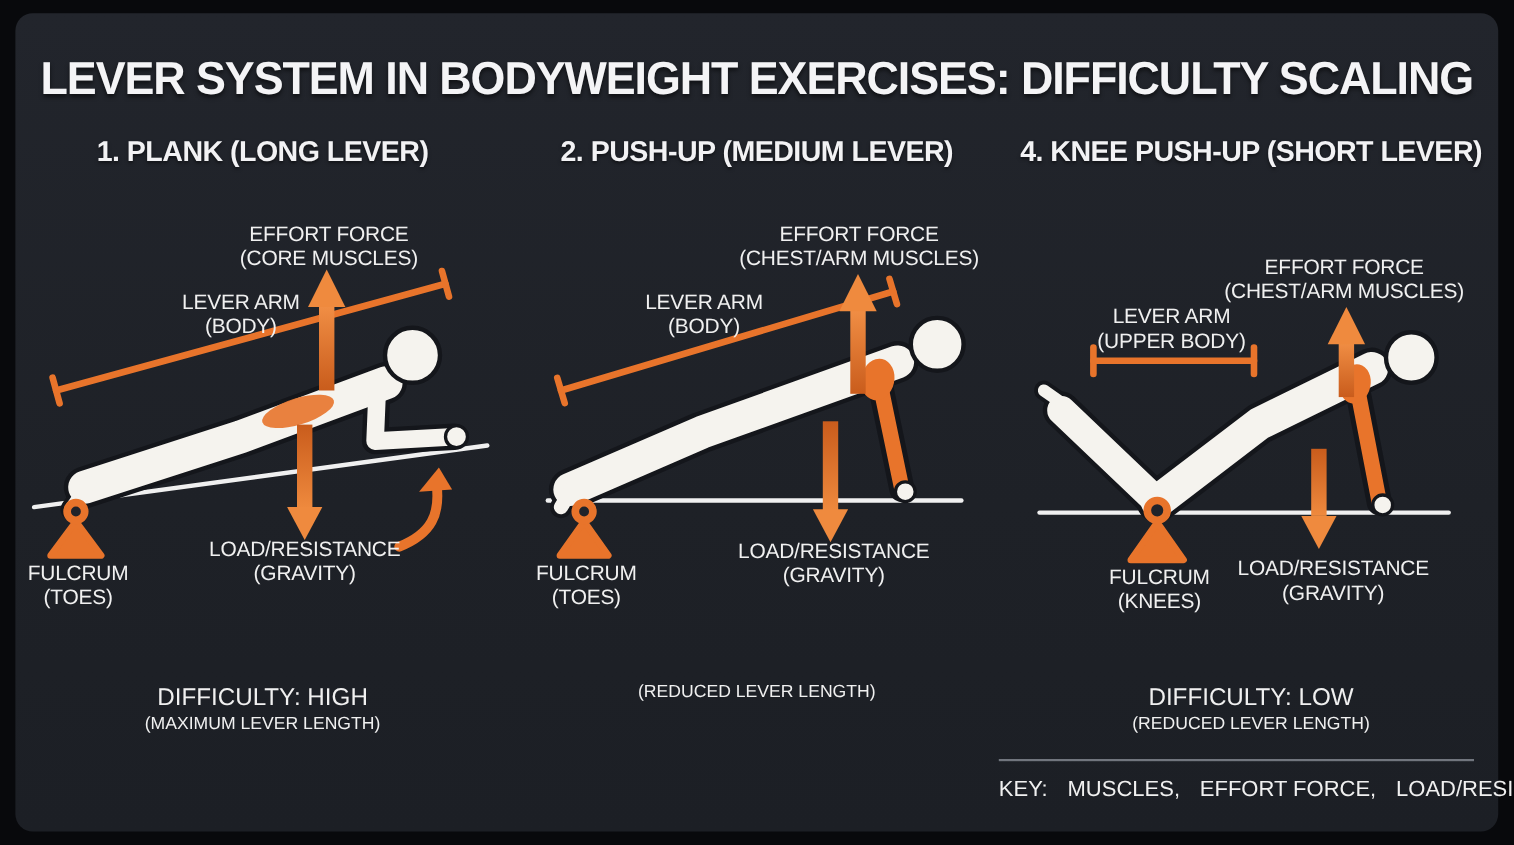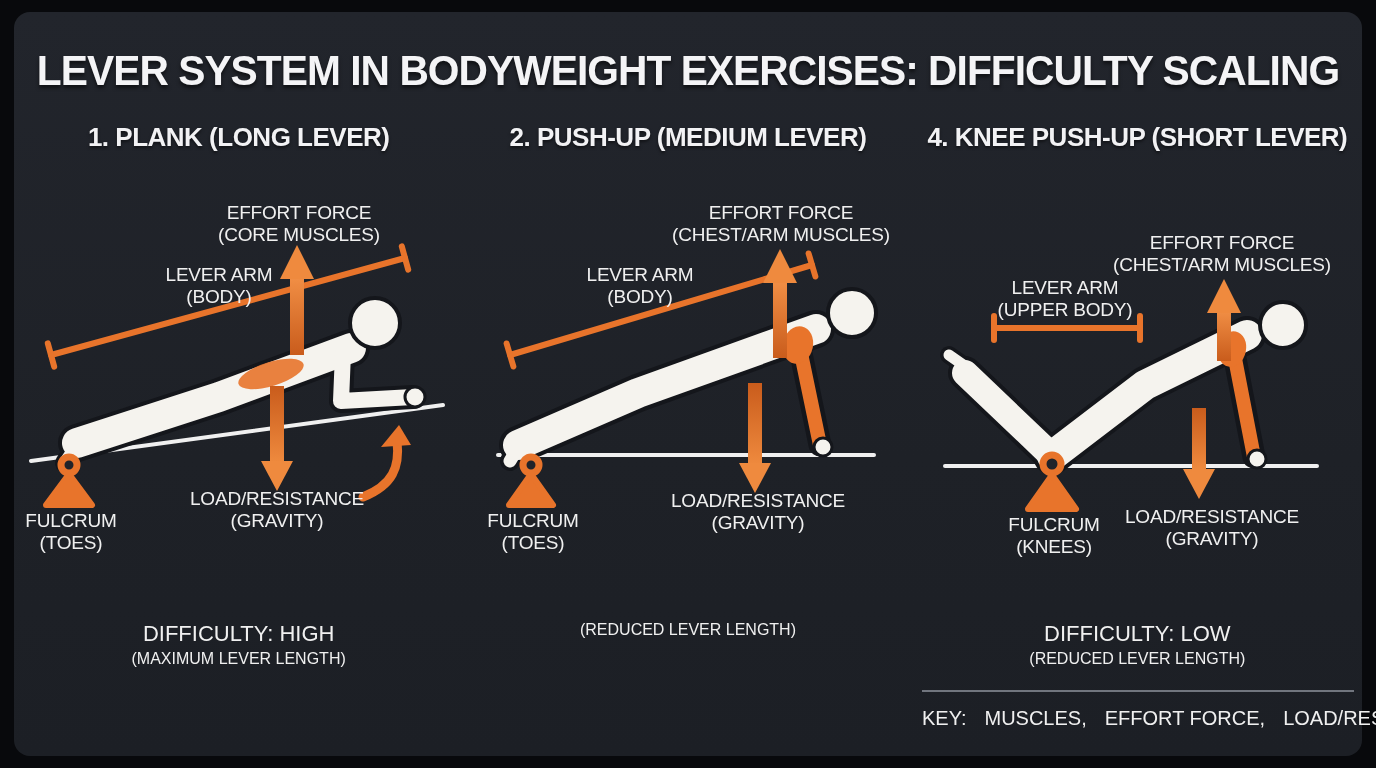--- a/index.html
+++ b/index.html
@@ -14,21 +14,21 @@
   .panels { display:grid; grid-template-columns:1fr 1fr 1fr; }
   .panel h2 { text-align:center; margin:24px 0 0; font-size:26px; font-weight:700;
               letter-spacing:-.5px; color:#f2f2f4; text-shadow:0 2px 3px rgba(0,0,0,.5); }
   .panel svg.diagram { display:block; width:440px; height:420px; margin:40px auto 0; }
   svg text { font-family:"Liberation Sans", sans-serif; font-size:19px; fill:#f0f0f0;
              letter-spacing:-.2px; }
   .difficulty { text-align:center; margin-top:8px; color:#f0f0f0; }
   .diff-line1 { font-size:22px; }
   .diff-line1 .diff-label { font-weight:400; }
   .diff-line2 { font-size:16px; margin-top:3px; }
-  .legend { position:absolute; right:8px; bottom:24px; width:432px; }
+  .legend { position:absolute; right:22px; bottom:24px; width:432px; }
   .legend .divider { height:2px; background:#8d939c; opacity:.75; margin-bottom:12px; }
   .keyline { display:flex; align-items:center; gap:9px; color:#f0f0f0; font-size:20px;
              white-space:nowrap; }
   .keyline svg { display:block; }
   .orange { fill:#e8742b; }
 </style>
 </head>
 <body>
 
 <div class="board">

